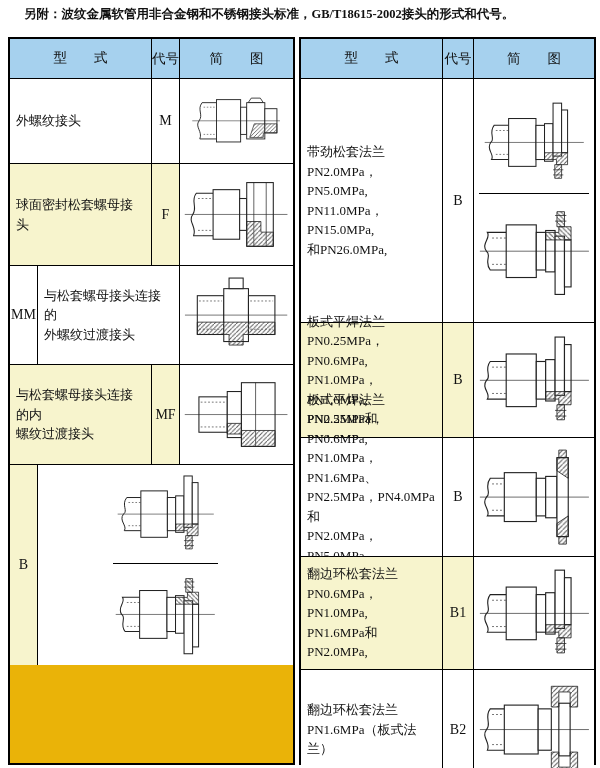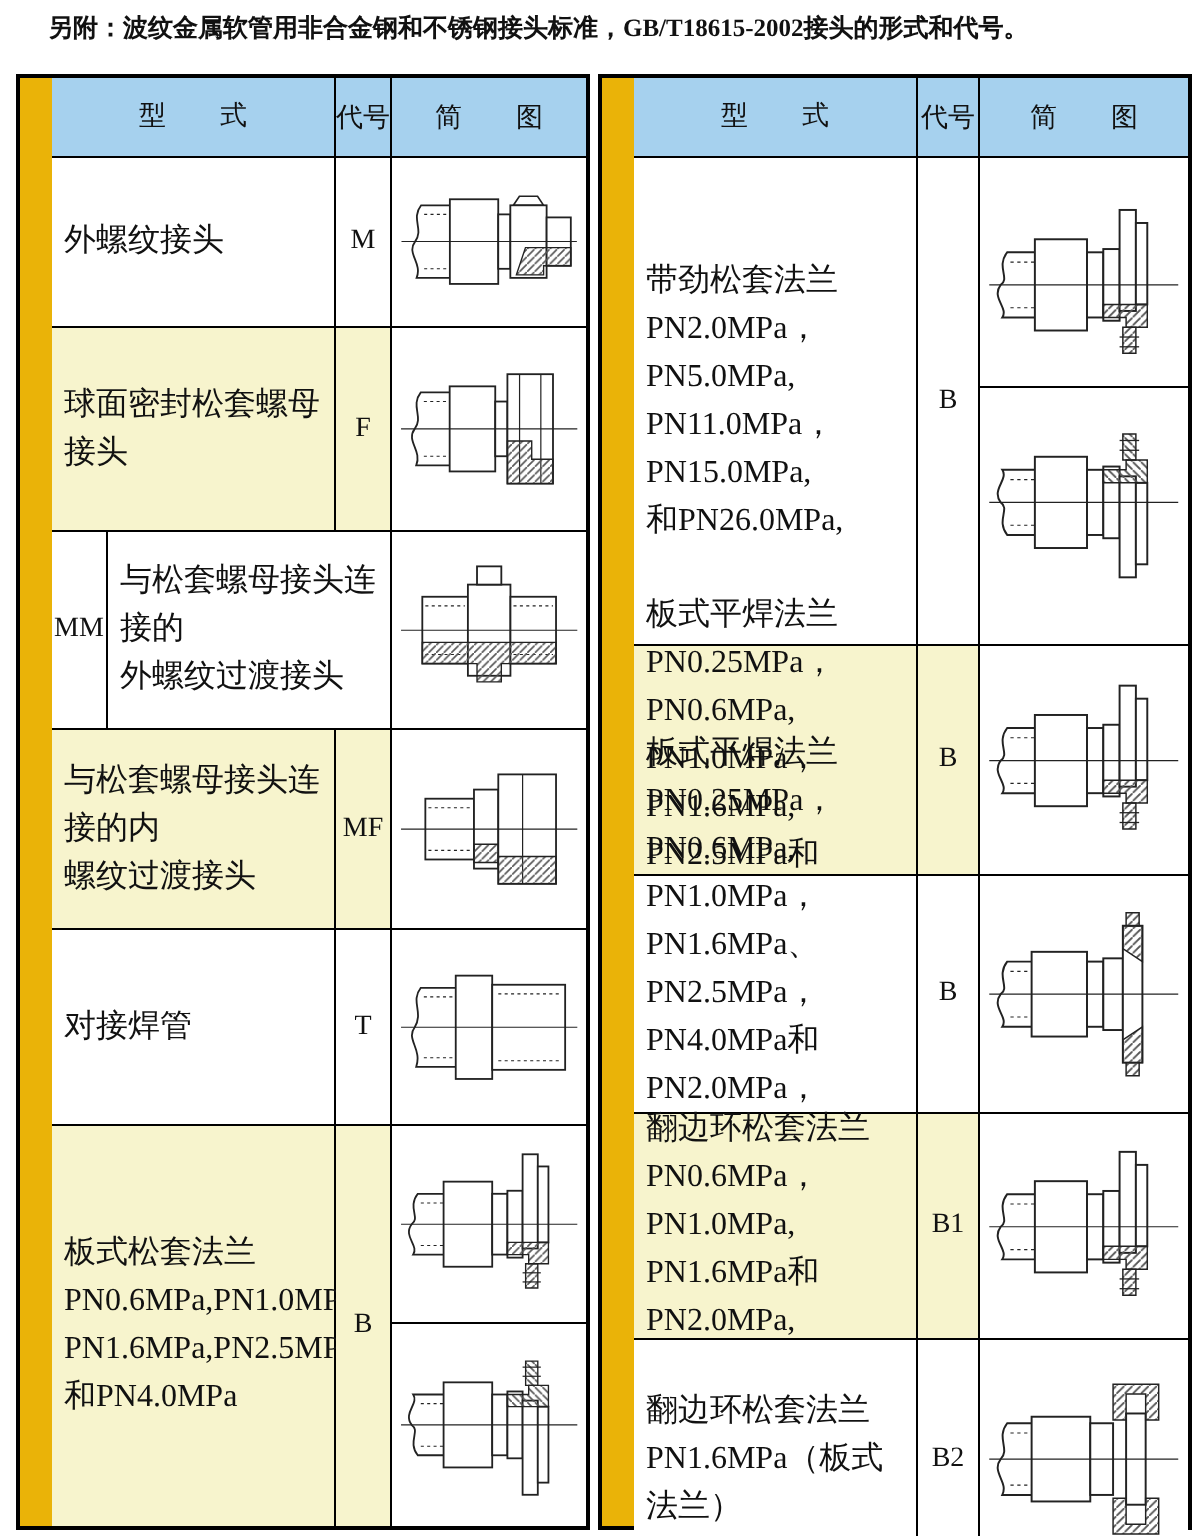--- a/index.html
+++ b/index.html
@@ -14,30 +14,29 @@
   .title{
     position:absolute;left:24px;top:6px;width:588px;
     font-size:12.5px;font-weight:bold;letter-spacing:0;
     white-space:nowrap;
   }
   .tbl{
     position:absolute;top:37px;
     border:2px solid #000;background:#eab308;
     display:flex;flex-direction:column;
     box-sizing:border-box;
-    padding-left:16px;
   }
   .tbl-left{left:8px;width:287px;height:728px;}
   .tbl-right{left:299px;width:297px;height:728px;}
   .row{display:flex;border-bottom:1px solid #000;flex:none;box-sizing:border-box;}
   .row:last-child{border-bottom:none;}
   .cell{border-right:1px solid #000;box-sizing:border-box;background:#fff;}
   .cell:last-child{border-right:none;}
   .type{
-    width:142px;padding:3px 6px;font-size:16px;line-height:1.5;
+    width:142px;padding:3px 6px;font-size:13px;line-height:1.5;
     display:flex;align-items:center;white-space:pre-line;
   }
   .code{
     width:28px;display:flex;align-items:center;justify-content:center;
     font-size:14px;
     font-family:Liberation Serif, serif;
   }
   .tbl-right .code{width:31px;}
   .diag{flex:1;display:flex;align-items:center;justify-content:center;padding:0;}
   .hdr{background:#a6d1ee;}
@@ -165,49 +164,22 @@
             <rect x="66" y="14" width="38" height="72" fill="#fff" stroke="#222222" stroke-width="1.2"></rect>
             <line x1="82" y1="14" x2="82" y2="86" stroke="#222222" stroke-width="0.8"></line>
             <polygon points="50,60 66,60 66,72 50,72" fill="url(#h3)" stroke="#222222" stroke-width="0.9"></polygon>
             <polygon points="66,68 104,68 104,86 66,86" fill="url(#h3)" stroke="#222222" stroke-width="0.9"></polygon>
             <line x1="2" y1="50" x2="118" y2="50" stroke="#222222" stroke-width="0.7"></line>
           </svg>
         </div>
     </div>
   </div>
 
-  <div class="row" style="height:98px">
-    <div class="cell type">对接焊管</div>
-    <div class="cell code">T</div>
-    <div class="cell diag">
-      <div class="dwrap">
-          <svg viewBox="0 0 120 100" preserveAspectRatio="xMidYMid meet">
-            <defs>
-              <pattern id="h4" patternUnits="userSpaceOnUse" width="5" height="5">
-                <path d="M0 5 L5 0" stroke="#555" stroke-width="1.1"></path>
-              </pattern>
-            </defs>
-            <path d="M38 24 H15 C8 33 17 40 11 50 C5 58 16 64 12 76 H38" fill="#fff" stroke="#222222" stroke-width="1.2"></path>
-            <line x1="17" y1="30" x2="38" y2="30" stroke="#222222" stroke-width="0.7" stroke-dasharray="2 2.2"></line>
-            <line x1="17" y1="70" x2="38" y2="70" stroke="#222222" stroke-width="0.7" stroke-dasharray="2 2.2"></line>
-            <rect x="38" y="16" width="24" height="68" fill="#fff" stroke="#222222" stroke-width="1.2"></rect>
-            <rect x="62" y="22" width="48" height="56" fill="#fff" stroke="#222222" stroke-width="1.2"></rect>
-            <line x1="66" y1="28" x2="106" y2="28" stroke="#222222" stroke-width="0.7" stroke-dasharray="2 2.2"></line>
-            <line x1="66" y1="72" x2="106" y2="72" stroke="#222222" stroke-width="0.7" stroke-dasharray="2 2.2"></line>
-            <line x1="2" y1="50" x2="118" y2="50" stroke="#222222" stroke-width="0.7"></line>
-          </svg>
-        </div>
-    </div>
-  </div>
 
   <div class="row" style="height:200px">
-    <div class="cell type hl">板式松套法兰
-PN0.6MPa,PN1.0MPa,
-PN1.6MPa,PN2.5MPa,
-和PN4.0MPa</div>
     <div class="cell code hl">B</div>
     <div class="cell diag split">
       <div class="half" style="height:99px">
         <div class="dwrap">
             <svg viewBox="0 0 120 100" preserveAspectRatio="xMidYMid meet">
               <defs>
                 <pattern id="h5" patternUnits="userSpaceOnUse" width="5" height="5">
                   <path d="M0 5 L5 0" stroke="#555" stroke-width="1.1"></path>
                 </pattern>
               </defs>

